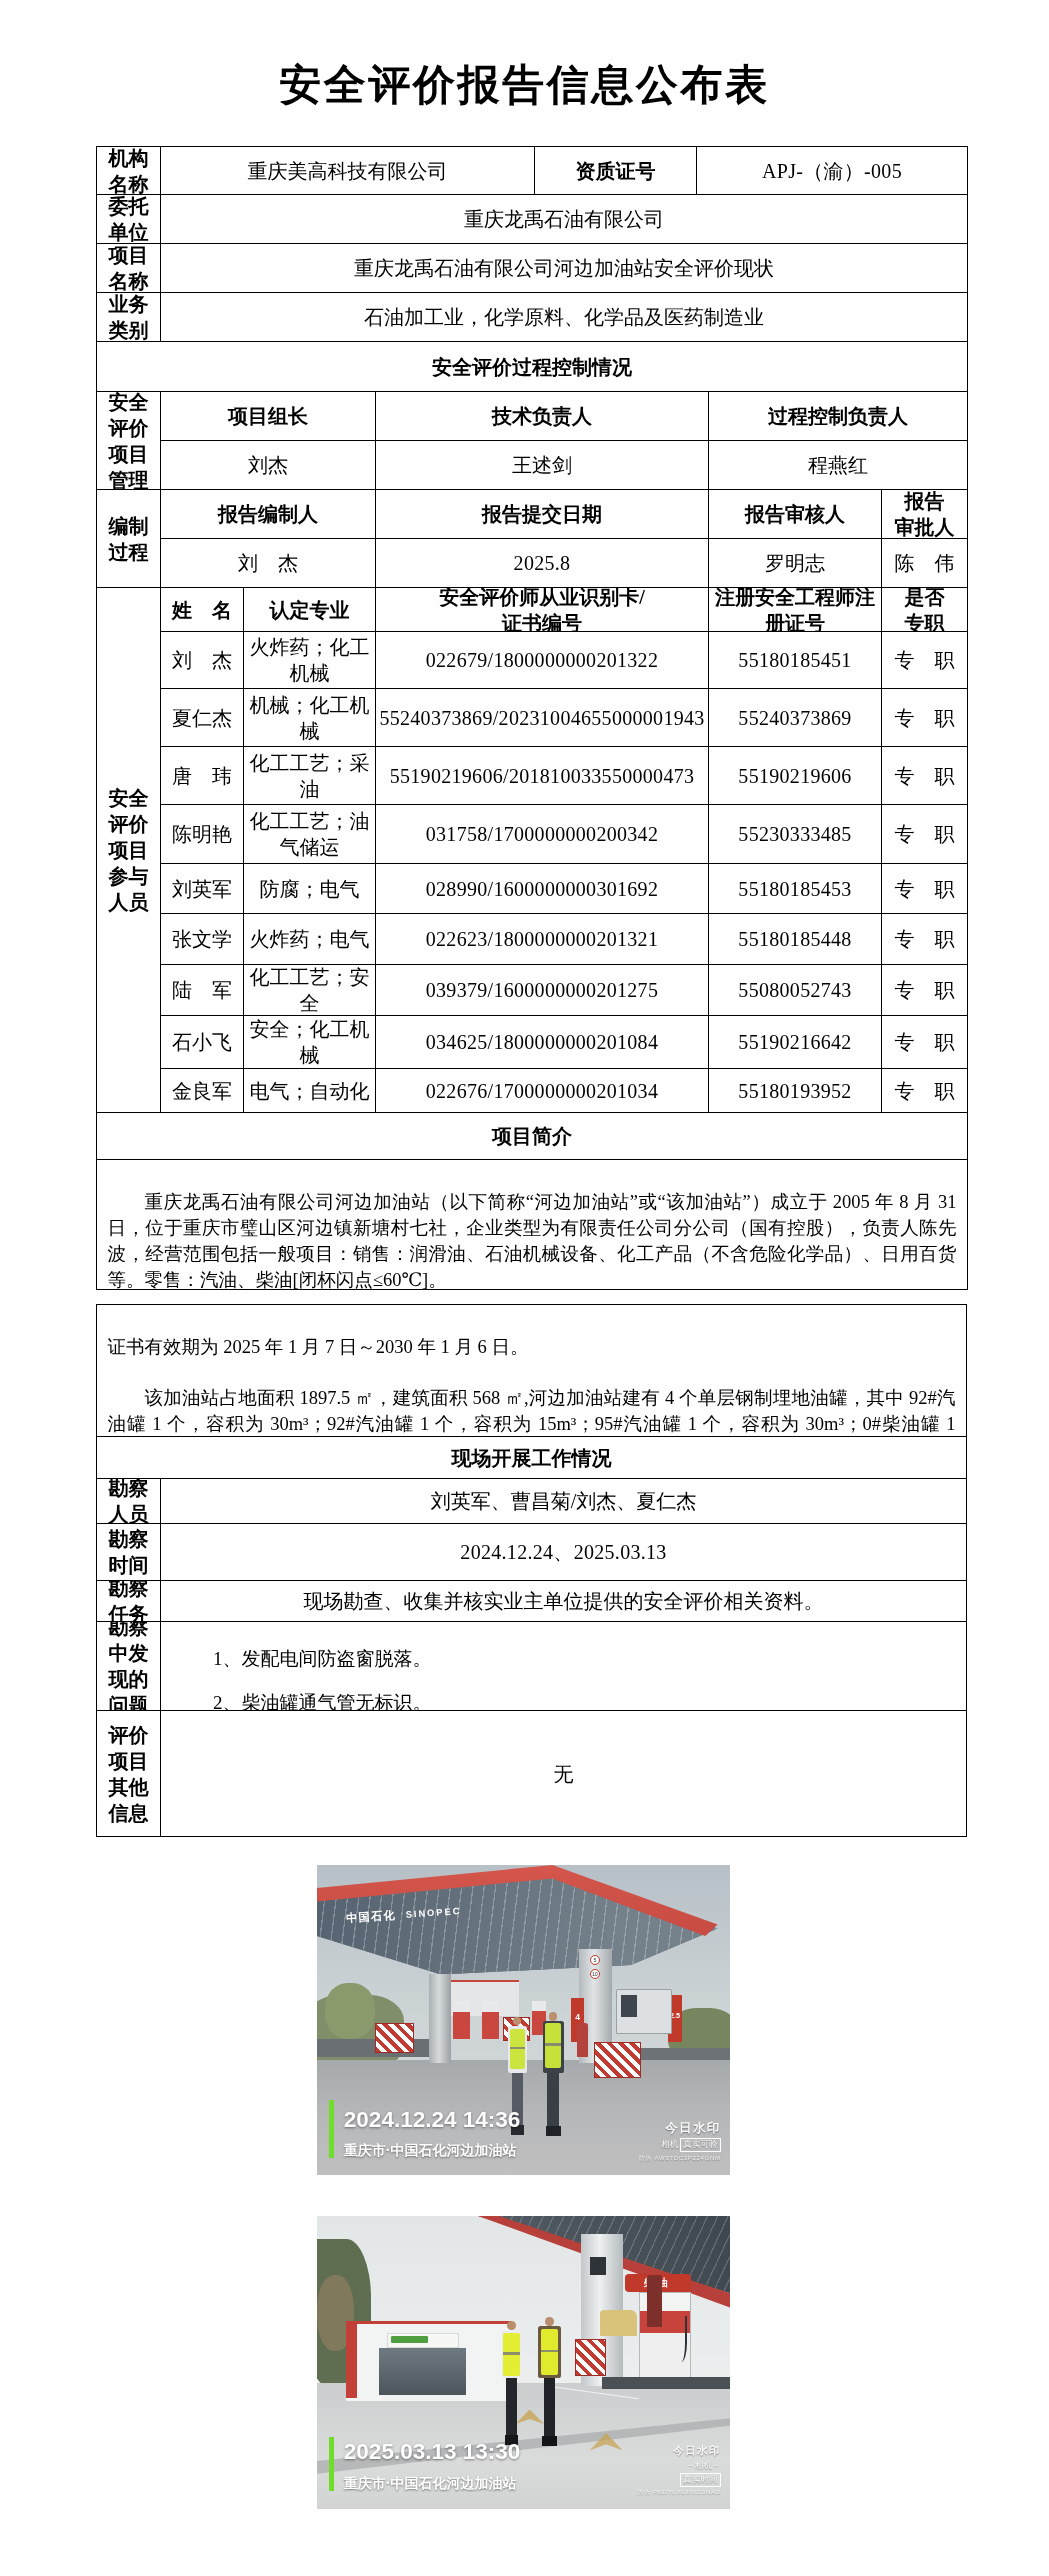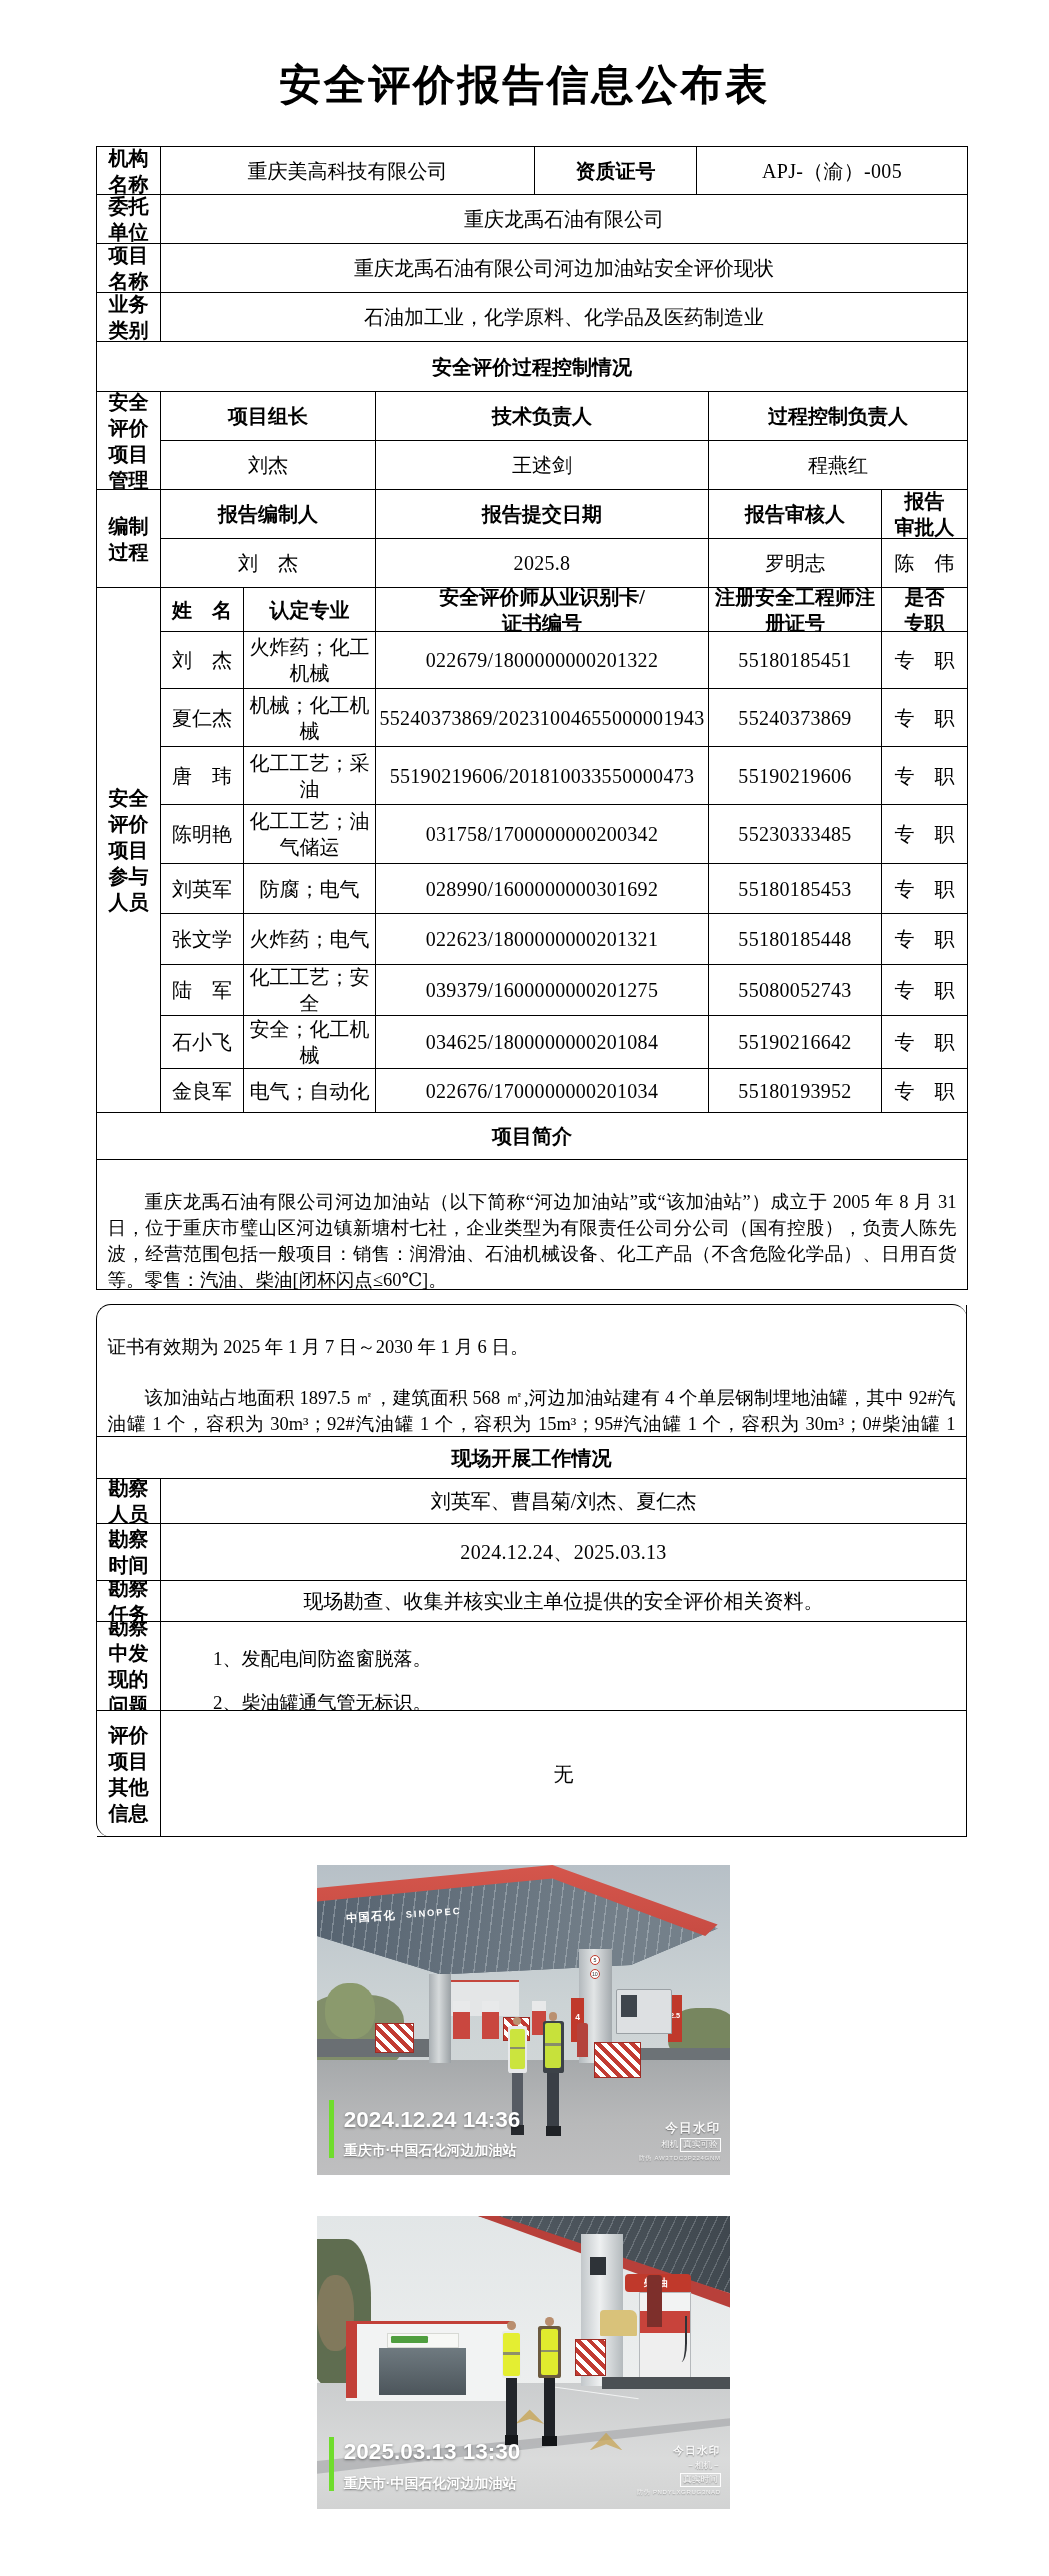--- a/index.html
+++ b/index.html
@@ -166,21 +166,21 @@
 
     <div class="c b" style="grid-area:20/1/21/9">项目简介</div>
     <div class="c para" style="grid-area:21/1/22/9">
       <p>重庆龙禹石油有限公司河边加油站（以下简称“河边加油站”或“该加油站”）成立于 2005 年 8 月 31 日，位于重庆市璧山区河边镇新塘村七社，企业类型为有限责任公司分公司（国有控股），负责人陈先波，经营范围包括一般项目：销售：润滑油、石油机械设备、化工产品（不含危险化学品）、日用百货等。零售：汽油、柴油[闭杯闪点≤60℃]。</p>
       
     </div>
   </div>
 
   <div class="tbl" style="left:96px;top:1304px;
               grid-template-columns:64px 806px;
-              grid-template-rows:132px 42px 45px 57px 41px 89px 126px;border-radius:15px;">
+              grid-template-rows:132px 42px 45px 57px 41px 89px 126px;">
 
     <div class="c para para2" style="grid-area:1/1/2/3">
       <p class="noind">证书有效期为 2025 年 1 月 7 日～2030 年 1 月 6 日。</p>
       <p>该加油站占地面积 1897.5 ㎡，建筑面积 568 ㎡,河边加油站建有 4 个单层钢制埋地油罐，其中 92#汽油罐 1 个，容积为 30m³；92#汽油罐 1 个，容积为 15m³；95#汽油罐 1 个，容积为 30m³；0#柴油罐 1 个，容积为 30m³，合计总容积为 90m³（柴油罐容积折半）。另有一套尿素加注装置，容积 3m³。一套洗车设施,一台 30kw 发电机。根据《汽车加油加气加氢站技术标准》（GB 50156-2021），该加油站为三级加油站。</p>
     </div>
 
     <div class="c b" style="grid-area:2/1/3/3">现场开展工作情况</div>
 
     <div class="c b" style="grid-area:3/1/4/2">勘察
 人员</div>

